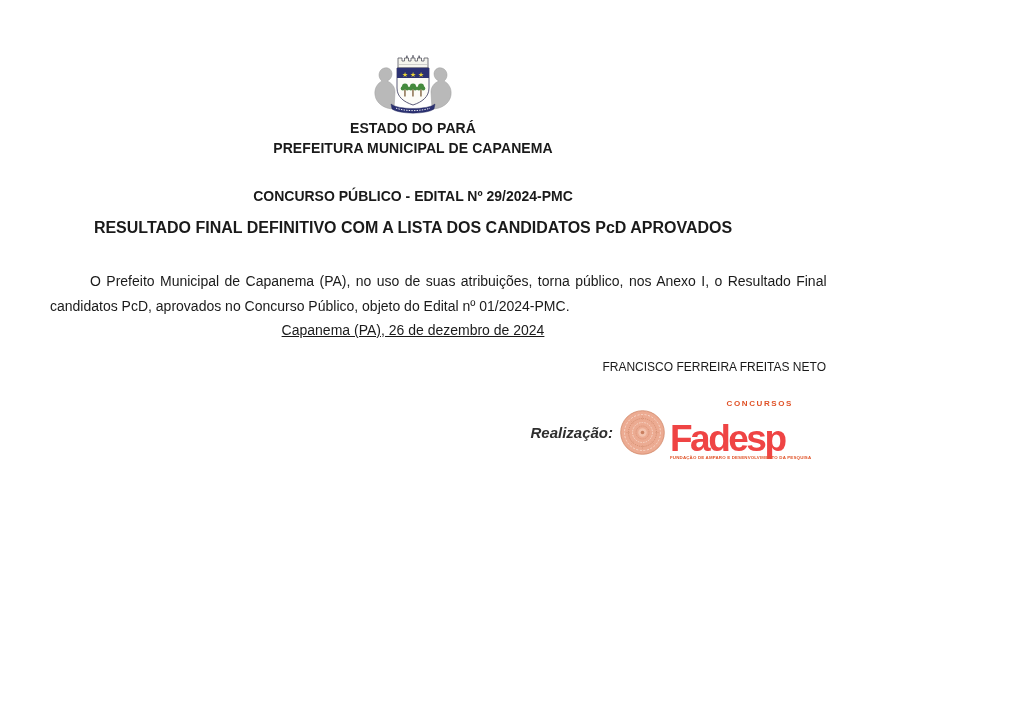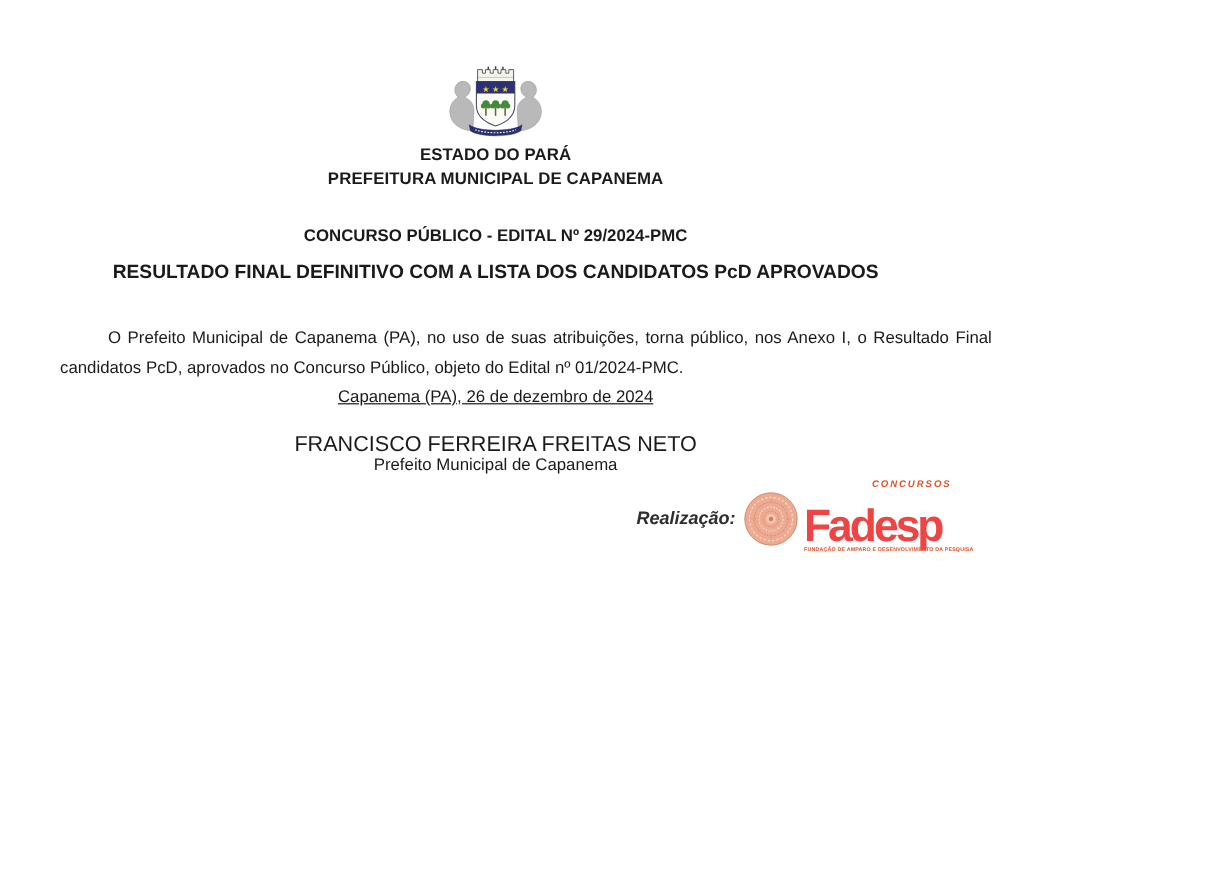--- a/index.html
+++ b/index.html
@@ -47,21 +47,21 @@
     top: 255px;
     left: 50px;
     width: 943px;
     font-size: 14px;
     line-height: 25px;
     text-align: justify;
     text-indent: 40px;
   }
 
   .dateline { top: 322px; font-size: 14px; text-decoration: underline; }
-  .sig-name { top: 360px; font-size: 18px; }
+  .sig-name { top: 360px; font-size: 12px; text-align: right; }
   .sig-role { top: 379px; font-size: 14px; }
 
   .realization {
     position: absolute;
     top: 406px;
     right: 32px;
     height: 52px;
     display: flex;
     align-items: center;
     gap: 5px;
@@ -81,21 +81,20 @@
   }
   .fadesp-concursos {
     align-self: flex-end;
     font-size: 8px;
     font-weight: bold;
     letter-spacing: 1.6px;
     color: #e05227;
     line-height: 8px;
     margin-bottom: 17px;
     padding-right: 1px;
-    font-style: italic;
   }
   .fadesp-name {
     font-size: 37px;
     font-weight: bold;
     letter-spacing: -2.5px;
     line-height: 28px;
     color: #ef4444;
     transform: scaleY(1.02);
   }
   .fadesp-tagline {
@@ -163,21 +162,20 @@
 
   <div class="abs centered edital-line">CONCURSO PÚBLICO - EDITAL Nº 29/2024-PMC</div>
 
   <div class="abs centered doc-title">RESULTADO FINAL DEFINITIVO COM A LISTA DOS CANDIDATOS PcD APROVADOS</div>
 
   <p class="body-paragraph">O Prefeito Municipal de Capanema (PA), no uso de suas atribuições, torna público, nos Anexo I, o Resultado Final Definitivo com a lista dos candidatos PcD, aprovados no Concurso Público, objeto do Edital nº 01/2024-PMC.</p>
 
   <div class="abs centered dateline">Capanema (PA), 26 de dezembro de 2024</div>
 
   <div class="abs centered sig-name">FRANCISCO FERREIRA FREITAS NETO</div>
-  <div class="abs centered sig-role">Prefeito Municipal de Capanema</div>
 
   <div class="realization">
     <span class="realization-label">Realização:</span>
 
     <span style="display:inline-block; width:45px; height:45px;">
       <svg viewBox="0 0 45 45" width="45" height="45">
         <circle cx="22.5" cy="22.5" r="21.8" fill="#ecab92" stroke="#d18868" stroke-width="0.8"></circle>
         <circle cx="22.5" cy="22.5" r="18" fill="none" stroke="#f8d8c9" stroke-width="1" stroke-dasharray="2,1.6"></circle>
         <circle cx="22.5" cy="22.5" r="14" fill="none" stroke="#c97f5f" stroke-width="0.7" stroke-dasharray="1.1,1.1"></circle>
         <circle cx="22.5" cy="22.5" r="10" fill="none" stroke="#f8d8c9" stroke-width="0.9" stroke-dasharray="1.6,1.1"></circle>

